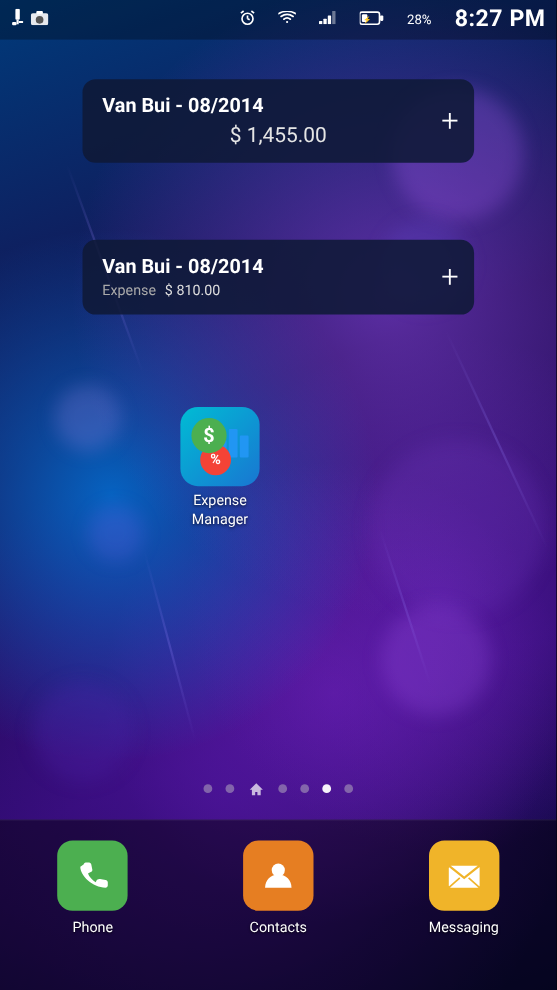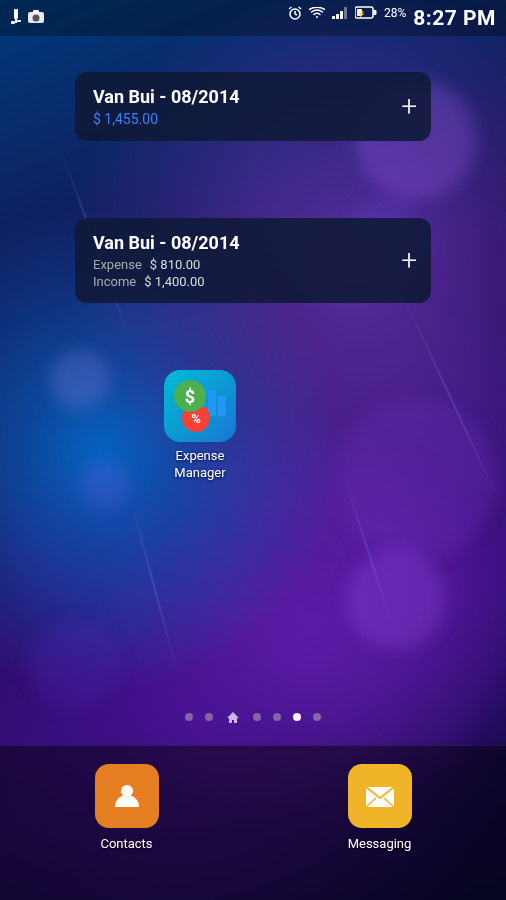--- a/index.html
+++ b/index.html
@@ -61,21 +61,22 @@
     }
 
     #status-left {
       display: flex;
       align-items: center;
       gap: 6px;
     }
 
     #status-right {
       display: flex;
-      gap: 7px;
+      align-items: center;
+      gap: 21px;
     }
 
     .status-icon {
       color: white;
       font-size: 14px;
     }
 
     #status-time {
       color: white;
       font-size: 21px;
@@ -104,22 +105,23 @@
     }
 
     .widget-title {
       font-size: 18px;
       font-weight: bold;
       color: white;
       margin-bottom: 4px;
     }
 
     .widget-amount {
-      font-size: 14px;
-      color: #3b82f6;
+      font-size: 19px;
+      color: #e5e5e5;
+      text-align: center;
     }
 
     .widget-add-btn {
       position: absolute;
       right: 14px;
       top: 50%;
       transform: translateY(-50%);
       color: white;
       font-size: 28px;
       font-weight: 300;
@@ -438,26 +440,20 @@
 </div>
 
 <div id="widget2" class="widget-card">
   <div class="widget-title">Van Bui - 08/2014</div>
   <div class="widget-row">
     <div class="widget-row-item">
       <span class="widget-row-label">Expense</span>
       <span class="widget-row-value">$ 810.00</span>
     </div>
   </div>
-  <div class="widget-row">
-    <div class="widget-row-item">
-      <span class="widget-row-label">Income</span>
-      <span class="widget-row-value">$ 1,400.00</span>
-    </div>
-  </div>
   <div class="widget-add-btn">+</div>
 </div>
 
 <div id="expense-manager-icon">
   <div class="app-icon-img">
     <div class="em-coins">
 
       <div class="em-coin em-coin-dollar">$</div>
 
       <div class="em-coin em-coin-percent">%</div>
@@ -481,20 +477,28 @@
     </svg>
   </div>
   <div class="page-dot"></div>
   <div class="page-dot"></div>
   <div class="page-dot active"></div>
   <div class="page-dot"></div>
 </div>
 
 <div id="dock">
 
+  <div class="dock-item">
+    <div class="dock-icon phone-icon-bg">
+      <svg width="36" height="36" viewBox="0 0 36 36" fill="white">
+        <path d="M10 8 C10 7 11 6 12 6 L15 6 C16 6 17 7 17 8 L18 13 C18 14 17 15 16 15 L14 16 C15 19 18 22 21 24 L22 22 C23 21 24 21 25 21 L30 22 C31 22 32 23 32 24 L32 27 C32 28 31 29 30 29 C18 29 7 18 7 10 Z" fill="white"></path>
+      </svg>
+    </div>
+    <div class="dock-label">Phone</div>
+  </div>
 
   <div class="dock-item">
     <div class="dock-icon contacts-icon-bg">
       <svg width="36" height="36" viewBox="0 0 36 36" fill="white">
         <circle cx="18" cy="13" r="6" fill="white"></circle>
         <path d="M6 29 C6 22 11 17 18 17 C25 17 30 22 30 29 Z" fill="white"></path>
       </svg>
     </div>
     <div class="dock-label">Contacts</div>
   </div>

